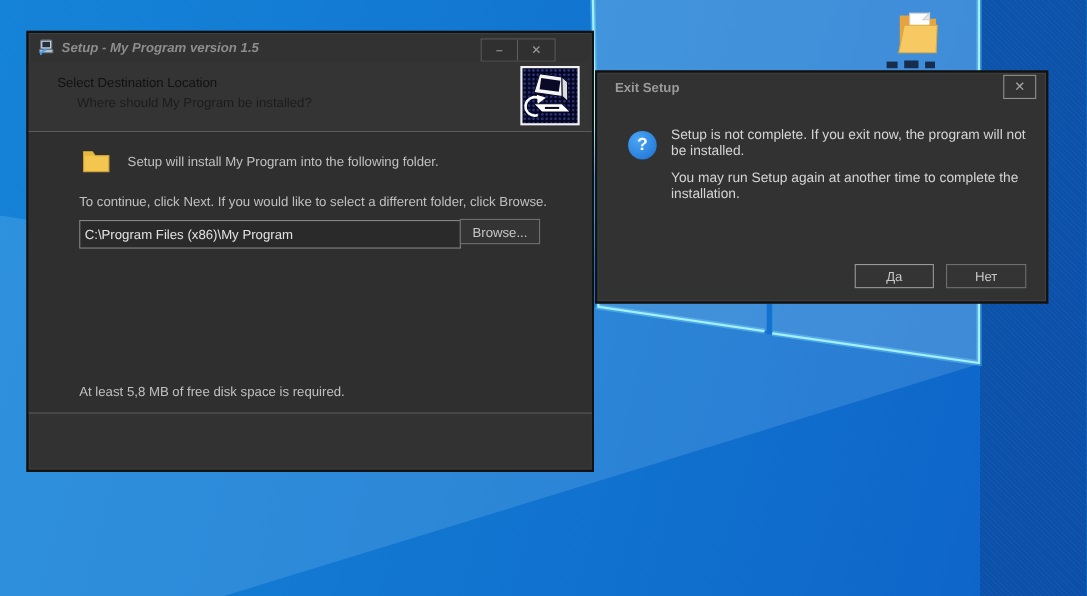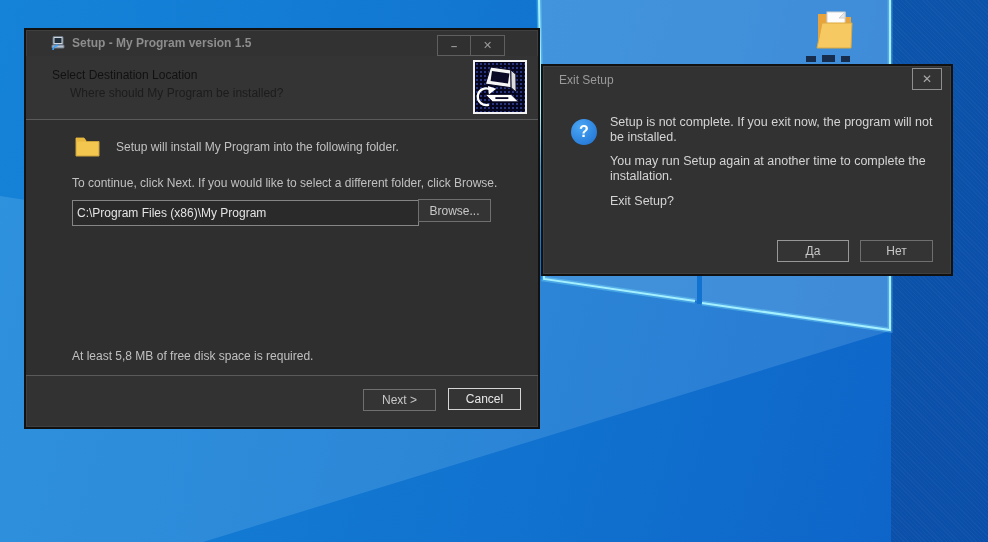--- a/index.html
+++ b/index.html
@@ -30,21 +30,21 @@
 
   
   .win{position:absolute;background:#323232;border:2px solid #111;
     box-shadow:inset 0 0 0 1px #3f3f3f;}
   .btn{display:flex;align-items:center;justify-content:center;
     background:#343434;border:1px solid #6f6f6f;color:#c7c7c7;
     font-size:12px;cursor:default;box-sizing:border-box;}
 
   
   .setup-win{left:24px;top:28px;width:512px;height:397px;}
-  .setup-titlebar{position:absolute;left:16px;top:0;right:0;height:26px;}
+  .setup-titlebar{position:absolute;left:0;top:0;right:0;height:26px;font-style:italic;}
   .setup-title-icon{position:absolute;left:8px;top:5px;width:16px;height:16px;}
   .setup-title-text{position:absolute;left:30px;top:6px;font-size:12px;font-weight:bold;color:#8d8d8d;}
   .caption-group{position:absolute;top:5px;right:33px;display:flex;border:1px solid #5f5f5f;}
   .caption-btn{width:33px;height:19px;display:flex;align-items:center;justify-content:center;
     color:#9a9a9a;font-size:11px;font-weight:bold;background:#303030;box-sizing:border-box;}
   .caption-btn.min{border-right:1px solid #5f5f5f;}
   .setup-header{position:absolute;left:0;top:26px;right:0;height:63px;background:#343434;}
   .hdr-title{position:absolute;left:26px;top:12px;font-size:12px;font-weight:normal;color:#111;}
   .hdr-sub{position:absolute;left:44px;top:30px;font-size:12px;color:#1c1c1c;}
   .hdr-icon{position:absolute;right:11px;top:4px;width:54px;height:54px;
@@ -63,21 +63,21 @@
     background:#2a2a2a;border:1px solid #858585;color:#e3e3e3;font-size:12px;
     font-family:"Liberation Sans","DejaVu Sans",sans-serif;padding:12px 4px;box-sizing:border-box;}
   .browse-btn{position:absolute;left:392px;top:79px;width:73px;height:23px;}
   .setup-footer{position:absolute;left:0;top:346px;right:0;bottom:0;}
   .next-btn{position:absolute;left:337px;top:13px;width:73px;height:22px;}
   .cancel-btn{position:absolute;left:422px;top:12px;width:73px;height:22px;
     border:1px solid #d5d5d5;color:#e8e8e8;}
 
   
   .exit-dialog{left:541px;top:64px;width:408px;height:208px;z-index:5;}
-  .exit-title{position:absolute;left:16px;top:7px;font-size:12px;font-weight:normal;color:#9a9a9a;}
+  .exit-title{position:absolute;left:16px;top:7px;font-size:12px;font-weight:bold;color:#9a9a9a;}
   .exit-close{position:absolute;right:9px;top:2px;width:30px;height:22px;
     border:1px solid #8f8f8f;background:#333;display:flex;align-items:center;justify-content:center;
     color:#a8a8a8;font-size:12px;font-weight:bold;box-sizing:border-box;}
   .q-icon{position:absolute;left:28px;top:53px;width:26px;height:26px;border-radius:50%;
     background:radial-gradient(circle at 35% 30%,#4aa6f5,#1d6fd0);
     display:flex;align-items:center;justify-content:center;
     color:#fff;font-size:16px;font-weight:bold;}
   .dlg-text{position:absolute;left:67px;width:338px;font-size:12.5px;color:#d4d4d4;line-height:15px;}
   .msg1{top:49px;} .msg2{top:88px;} .question{top:128px;}
   .yes-btn{position:absolute;left:234px;top:174px;width:72px;height:22px;border:1px solid #989898;}
@@ -159,31 +159,26 @@
     </svg>
     <span class="txt intro">Setup will install My Program into the following folder.</span>
     <span class="txt instruction">To continue, click Next. If you would like to select a different folder, click Browse.</span>
     <input class="path-input" value="C:\Program Files (x86)\My Program" style="">
     <div class="btn browse-btn">Browse...</div>
     <span class="txt disk-note">At least 5,8 MB of free disk space is required.</span>
   </div>
 
   <div class="sep sep2"></div>
 
-  <div class="setup-footer">
-    <div class="btn next-btn">Next &gt;</div>
-    <div class="btn cancel-btn">Cancel</div>
-  </div>
 </div>
 
 <div class="win exit-dialog">
   <span class="exit-title">Exit Setup</span>
   <div class="exit-close">✕</div>
 
   <div class="q-icon">?</div>
 
   <div class="dlg-text msg1">Setup is not complete. If you exit now, the program will not be installed.</div>
   <div class="dlg-text msg2">You may run Setup again at another time to complete the installation.</div>
-  <div class="dlg-text question">Exit Setup?</div>
 
   <div class="btn yes-btn">Да</div>
   <div class="btn no-btn">Нет</div>
 </div>
 
 </body></html>

